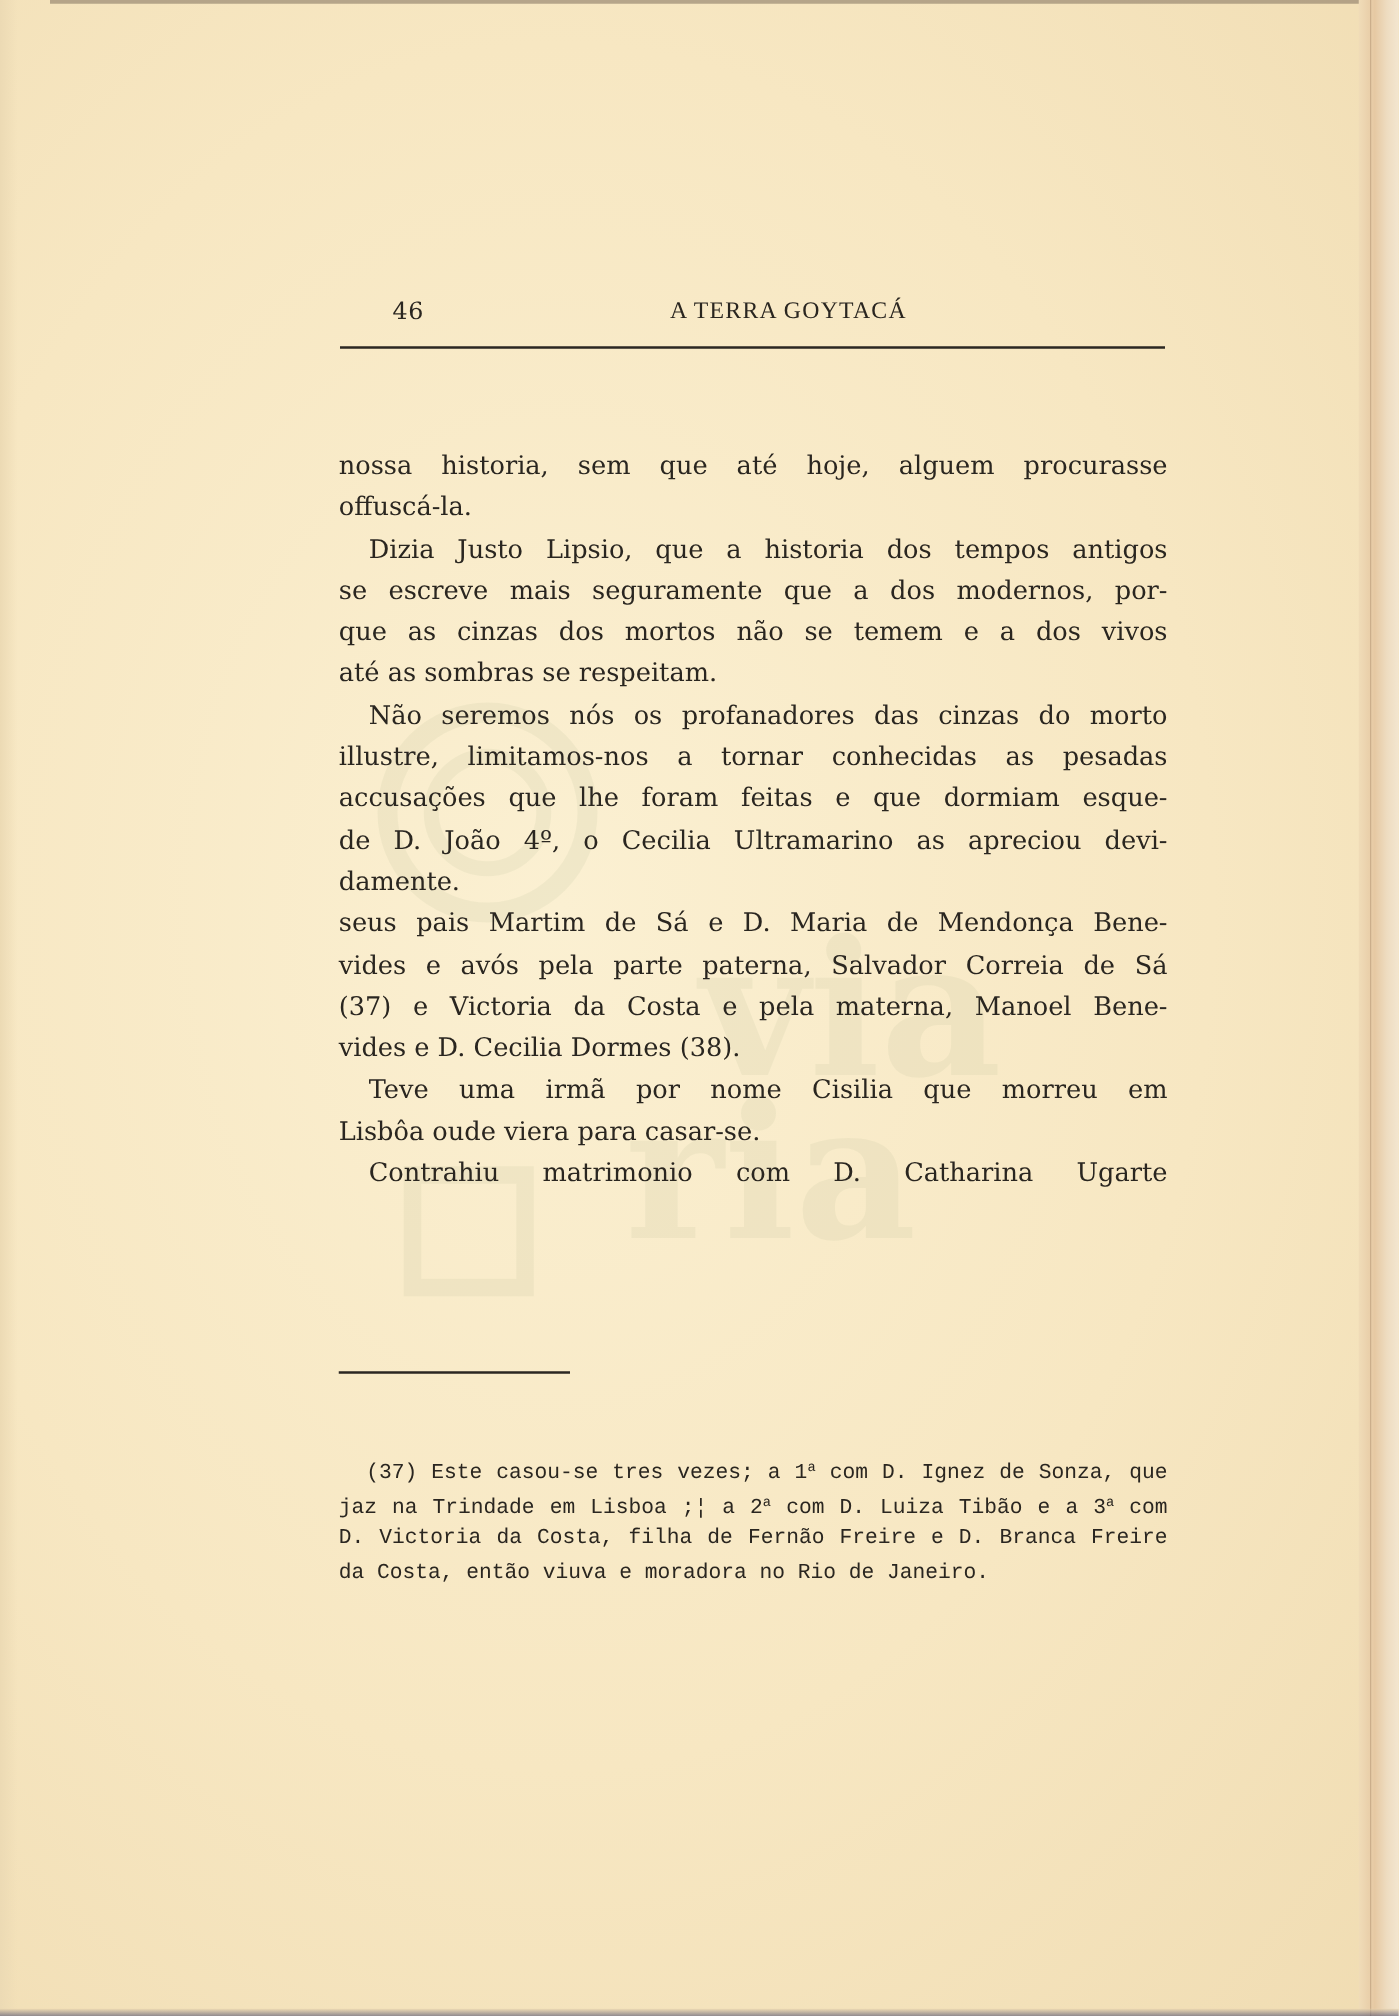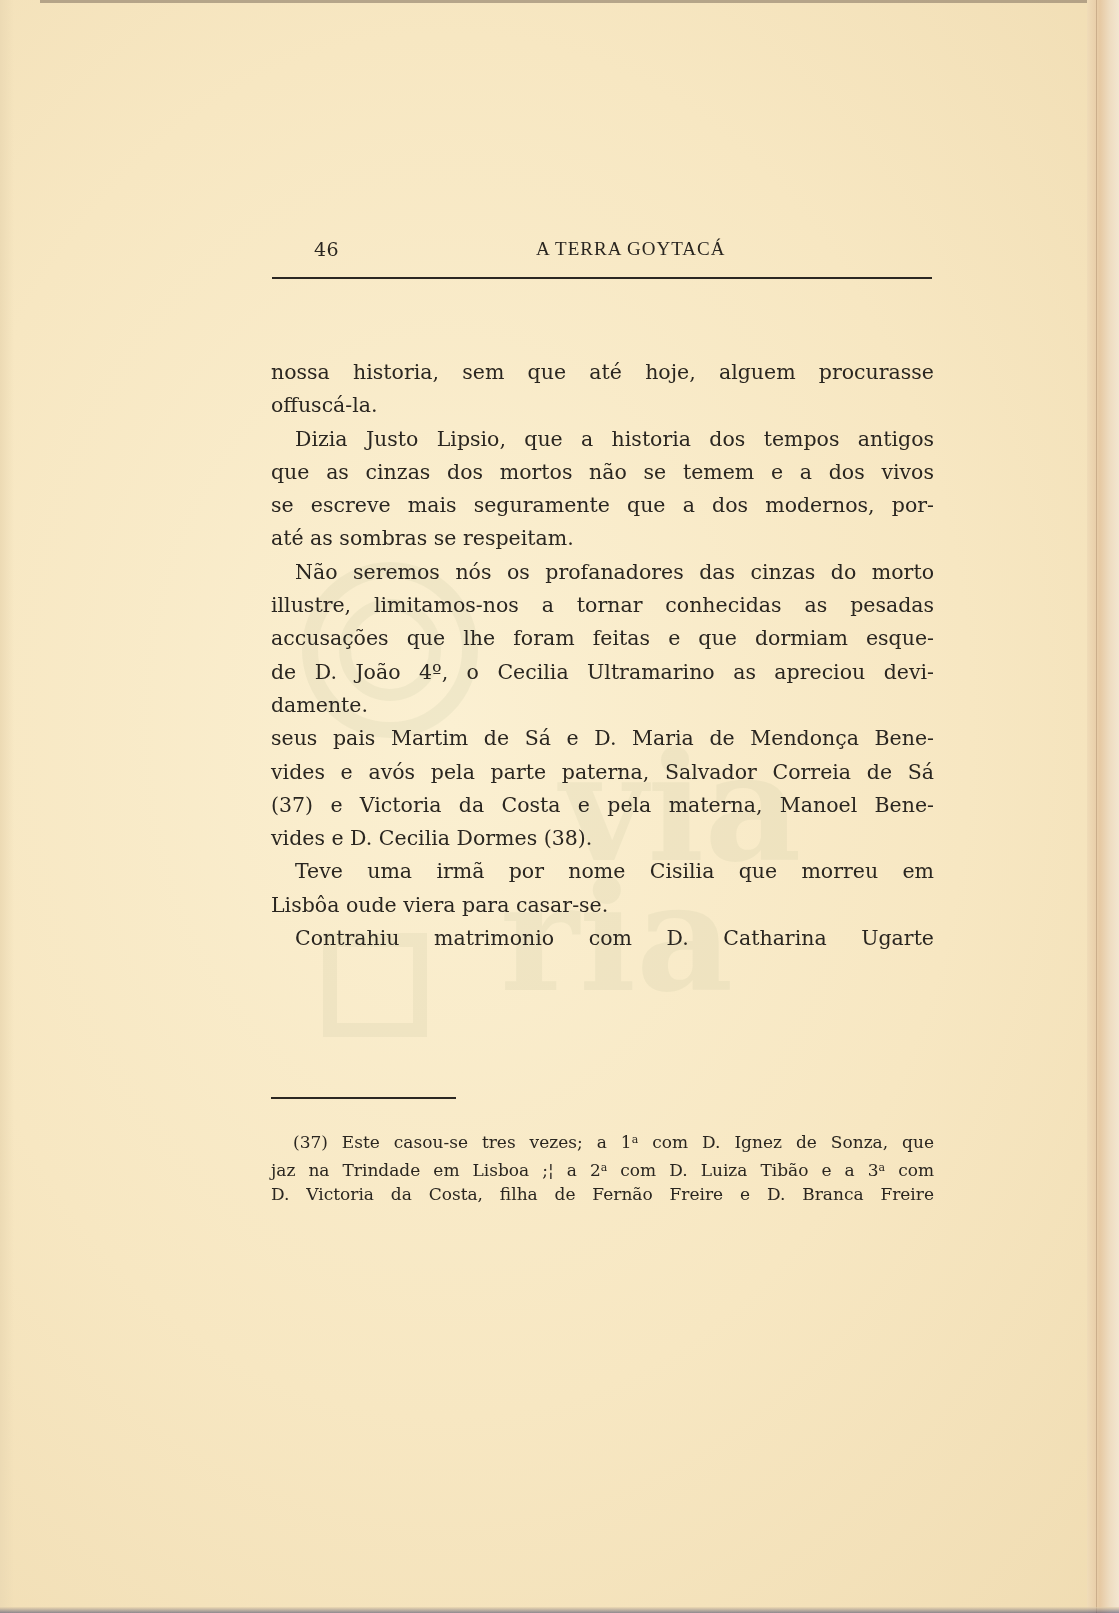--- a/index.html
+++ b/index.html
@@ -108,24 +108,25 @@
     }
 
     .footnote-rule {
       position: absolute;
       left: 271px; top: 1097px;
       width: 185px; height: 2px;
       background: #2b2722;
     }
     .footnotes {
       position: absolute;
-      left: 271px; top: 1126px;
+      left: 271px; top: 1162px;
       width: 663px;
       font-size: 17px;
       line-height: 27.5px;
+      font-family: Liberation Mono, monospace;
     }
     .footnotes .line {
       display: block;
       height: 27.5px;
       white-space: nowrap;
       text-align: justify;
       text-align-last: justify;
     }
     .footnotes .line.last {
       text-align-last: left;
@@ -167,22 +168,22 @@
   <div class="header">
     <span class="page-number">46</span>
     <span class="running-title">A TERRA GOYTACÁ</span>
   </div>
   <div class="header-rule"></div>
 
   <div class="body-text" id="body-text">
       <span class="line">nossa historia, sem que até hoje, alguem procurasse</span>
       <span class="line last">offuscá-la.</span>
       <span class="line indent">Dizia Justo Lipsio, que a historia dos tempos antigos</span>
+      <span class="line">se escreve mais seguramente que a dos modernos, por-</span>
       <span class="line">que as cinzas dos mortos não se temem e a dos vivos</span>
-      <span class="line">se escreve mais seguramente que a dos modernos, por-</span>
       <span class="line last">até as sombras se respeitam.</span>
       <span class="line indent">Não seremos nós os profanadores das cinzas do morto</span>
       <span class="line">illustre, limitamos-nos a tornar conhecidas as pesadas</span>
       <span class="line">accusações que lhe foram feitas e que dormiam esque-</span>
       <span class="line">de D. João 4º, o Cecilia Ultramarino as apreciou devi-</span>
       <span class="line last">damente.</span>
       <span class="line">seus pais Martim de Sá e D. Maria de Mendonça Bene-</span>
       <span class="line">vides e avós pela parte paterna, Salvador Correia de Sá</span>
       <span class="line">(37) e Victoria da Costa e pela materna, Manoel Bene-</span>
       <span class="line last">vides e D. Cecilia Dormes (38).</span>
@@ -190,14 +191,15 @@
       <span class="line last">Lisbôa oude viera para casar-se.</span>
       <span class="line indent">Contrahiu matrimonio com D. Catharina Ugarte</span>
     </div>
 
   <div class="footnote-rule"></div>
 
   <div class="footnotes" id="footnotes">
       <span class="line indent">(37) Este casou-se tres vezes; a 1<sup class="ord">a</sup> com D. Ignez de Sonza, que</span>
       <span class="line">jaz na Trindade em Lisboa ;¦ a 2<sup class="ord">a</sup> com D. Luiza Tibão e a 3<sup class="ord">a</sup> com</span>
       <span class="line">D. Victoria da Costa, filha de Fernão Freire e D. Branca Freire</span>
+      <span class="line last">da Costa, então viuva e moradora no Rio de Janeiro.</span>
     </div>
 </div>
 
 </body></html>

